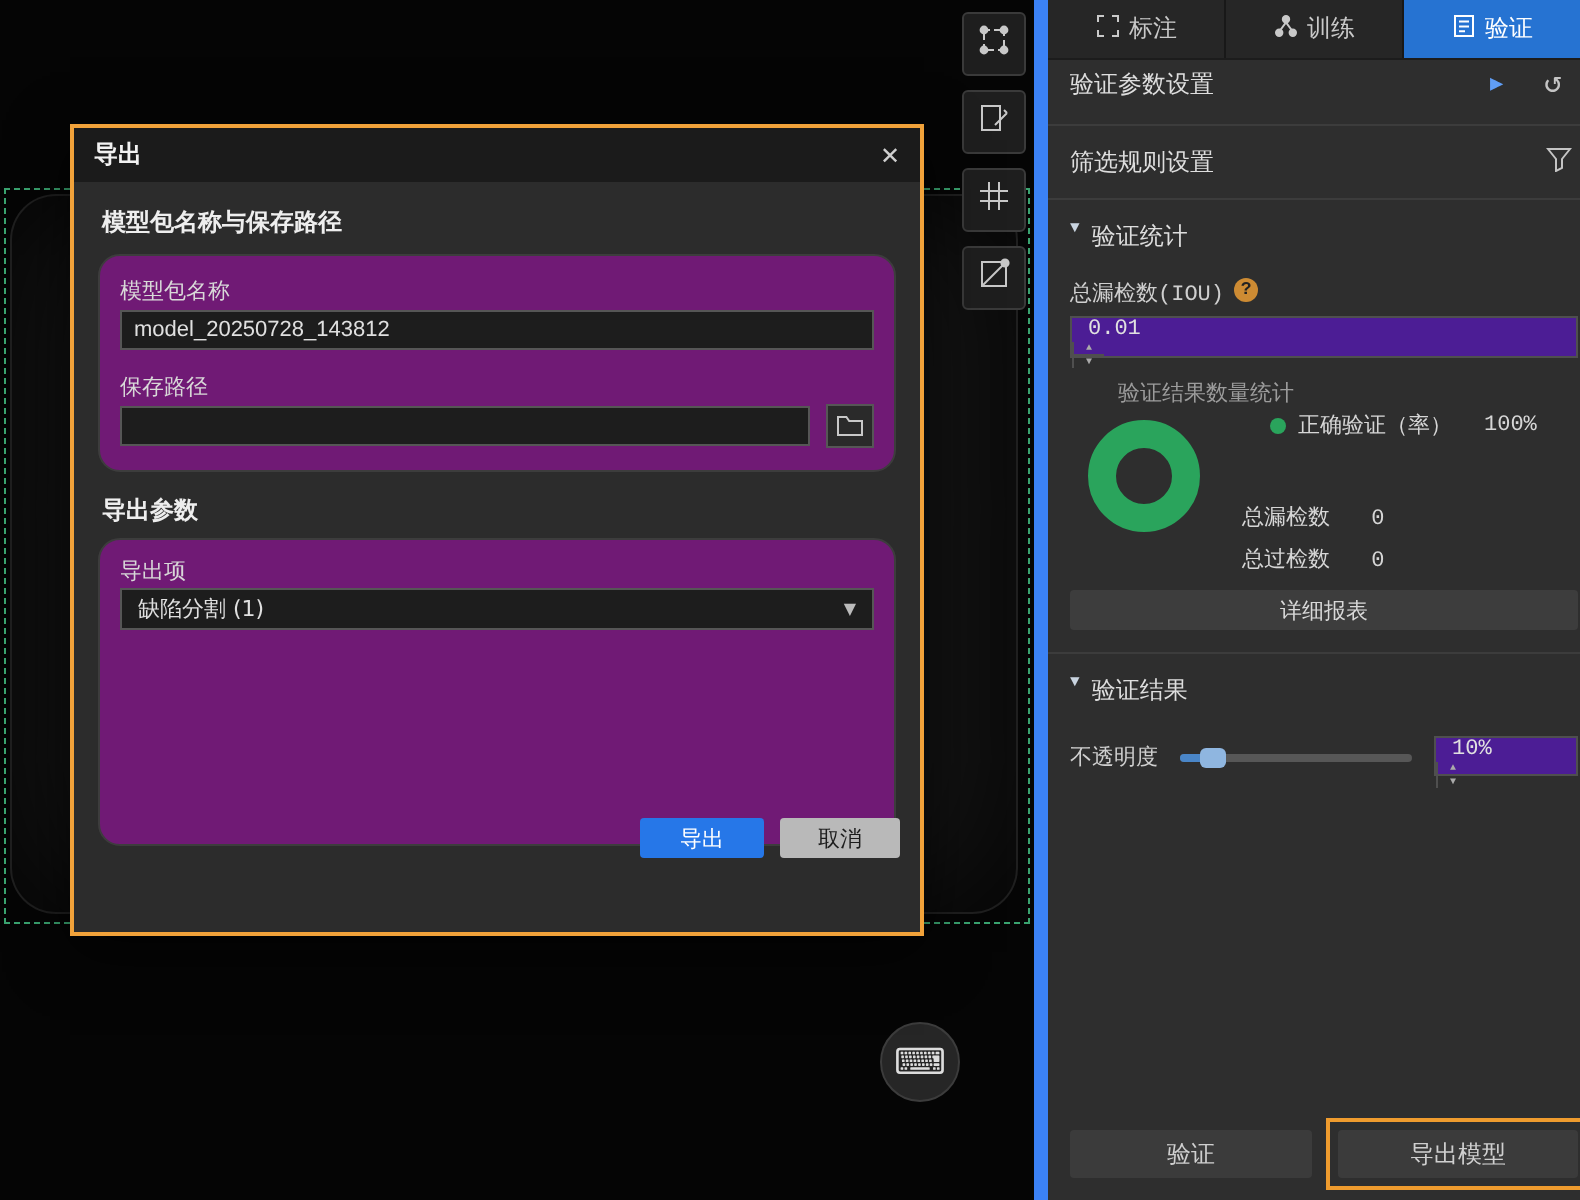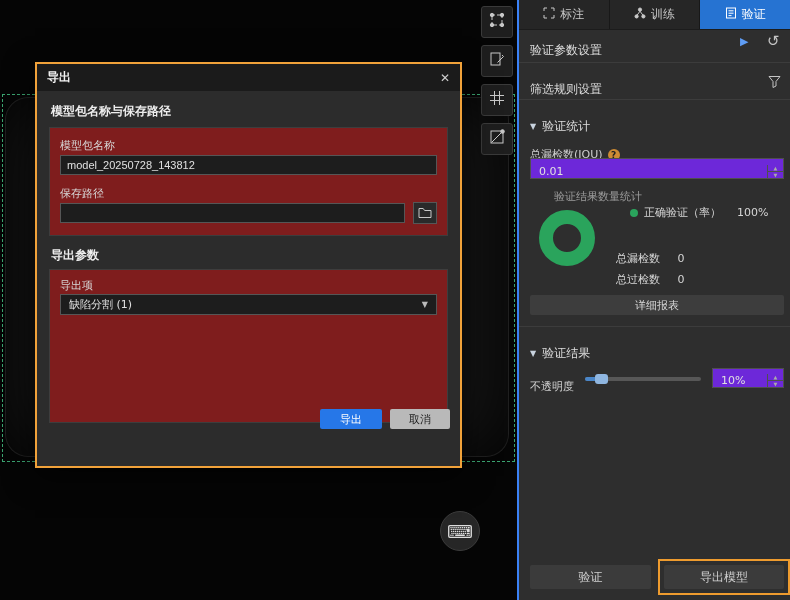--- a/index.html
+++ b/index.html
@@ -11,34 +11,34 @@
          border-radius:22px;box-shadow:inset 0 0 70px rgba(0,0,0,.85),0 0 0 1px #1f1f1f;}
   .selection{position:absolute;left:2px;top:94px;width:511px;height:366px;border:1px dashed #3aa470;}
   .toolbar{position:absolute;left:481px;top:6px;display:flex;flex-direction:column;gap:7px;}
   .toolbtn{width:30px;height:30px;background:#1e1e1e;border:1px solid #3a3a3a;border-radius:3px;
            color:#c8c8c8;display:flex;align-items:center;justify-content:center;cursor:pointer;}
   .kbd-btn{position:absolute;left:440px;top:511px;width:38px;height:38px;border-radius:50%;
            background:#262626;border:1px solid #3c3c3c;color:#ddd;font-size:18px;
            display:flex;align-items:center;justify-content:center;cursor:pointer;}
   
   .panel{position:absolute;left:517px;top:0;width:273px;height:600px;background:#2e2e2e;
-         border-left:2px solid #3b82f6;box-sizing:border-box;}
+         border-left:7px solid #3b82f6;box-sizing:border-box;font-family:Liberation Mono, monospace;}
   .tabs{display:flex;height:29px;background:#202020;border-bottom:1px solid #1c1c1c;}
   .tab{flex:1;display:flex;align-items:center;justify-content:center;gap:5px;font-size:12px;
        color:#c9c9c9;background:#262626;border-right:1px solid #181818;cursor:pointer;}
   .tab:last-child{border-right:none;}
   .tab.active{background:#2673d2;color:#fff;}
-  .p-row{position:absolute;left:11px;font-size:12px;color:#dedede;display:flex;align-items:center;margin-top:8px;}
+  .p-row{position:absolute;left:11px;font-size:12px;color:#dedede;display:flex;align-items:flex-start;}
   .divider{position:absolute;left:0;width:100%;height:1px;background:#3c3c3c;}
   .tri{font-size:8px;color:#c9d4e0;margin-right:6px;}
   .help{display:inline-flex;align-items:center;justify-content:center;width:12px;height:12px;
         border-radius:50%;background:#cd8b33;color:#222;font-size:9px;font-weight:bold;margin-left:5px;cursor:pointer;}
   .sublabel{position:absolute;left:11px;font-size:11px;color:#9c9c9c;margin-left:24px;}
-  .num-input{position:absolute;height:21px;background:#6d28d9;border:1px solid #4f4f4f;
-             box-sizing:border-box;display:flex;align-items:flex-end;}
+  .num-input{position:absolute;height:21px;background:#4c1d95;border:1px solid #4f4f4f;
+             box-sizing:border-box;display:flex;align-items:flex-start;flex-direction:column;}
   .num-val{flex:1;display:flex;align-items:center;padding-left:8px;font-size:11px;color:#e0e0e0;}
   .spin{width:15px;border-left:1px solid #4f4f4f;display:flex;flex-direction:column;}
   .spin span{flex:1;font-size:5px;color:#aaa;display:flex;align-items:center;justify-content:center;cursor:pointer;}
   .spin span:first-child{border-bottom:1px solid #4f4f4f;}
   .donut{position:absolute;left:20px;top:210px;width:56px;height:56px;border-radius:50%;
          border:14px solid #2aa45c;box-sizing:border-box;}
   .legend-row{position:absolute;left:83px;width:182px;height:13px;display:flex;align-items:center;
               font-size:11px;color:#d6d6d6;padding-left:28px;}
   .dot{width:8px;height:8px;border-radius:50%;margin-right:6px;flex:none;}
   .l-val{position:absolute;left:135px;}
@@ -54,21 +54,21 @@
   .slider-handle{position:absolute;left:10px;top:-3px;width:13px;height:10px;background:#8fb6e0;border-radius:3px;cursor:pointer;}
   .hl-box{position:absolute;left:139px;top:559px;width:132px;height:36px;border:2px solid #ee9b2e;box-sizing:border-box;pointer-events:none;}
   
   .modal{position:absolute;left:35px;top:62px;width:427px;height:406px;background:#2c2c2c;
          border:2px solid #f1a23a;box-sizing:border-box;box-shadow:0 8px 28px rgba(0,0,0,.65);}
   .modal-header{height:27px;background:#1b1b1b;display:flex;align-items:center;padding:0 10px;}
   .modal-title{font-weight:bold;font-size:12px;color:#f2f2f2;}
   .modal-close{margin-left:auto;color:#cfcfcf;font-size:12px;cursor:pointer;}
   .modal-body{position:relative;height:348px;}
   .sec-title{position:absolute;left:14px;font-size:12px;font-weight:bold;color:#eeeeee;}
-  .group{position:absolute;left:12px;right:12px;background:#7f1d1d;border:1px solid #3d3d3d;border-radius:0;}
+  .group{position:absolute;left:12px;right:12px;background:#701a75;border:1px solid #3d3d3d;border-radius:11px;}
   .f-label{position:absolute;left:10px;font-size:11px;color:#d8d8d8;}
   .txt{position:absolute;background:#1d1d1d;border:1px solid #565656;height:20px;color:#e0e0e0;
        font-size:11px;padding:0 6px;box-sizing:border-box;font-family:Liberation Sans, sans-serif;outline:none;}
   .folder-btn{position:absolute;right:10px;top:74px;width:24px;height:22px;background:#2a2a2a;
               border:1px solid #565656;color:#c8c8c8;display:flex;align-items:center;justify-content:center;cursor:pointer;box-sizing:border-box;}
   .dd{position:absolute;left:10px;right:10px;top:24px;height:21px;background:#1d1d1d;border:1px solid #565656;
       display:flex;align-items:center;padding:0 8px;font-size:11px;color:#e0e0e0;box-sizing:border-box;cursor:pointer;}
   .caret{margin-left:auto;font-size:8px;color:#bbb;}
   .modal-actions{position:absolute;right:10px;bottom:10px;display:flex;gap:8px;}
   .btn-blue{width:62px;height:20px;background:#2677e8;color:#fff;border:none;font-size:11px;

